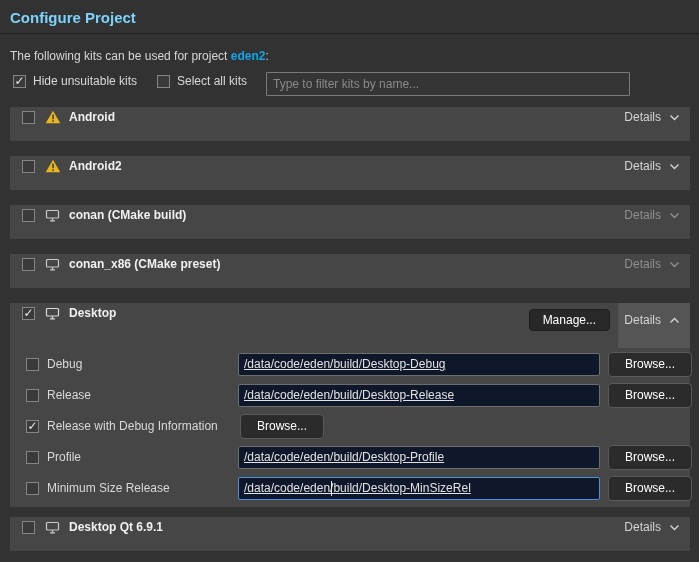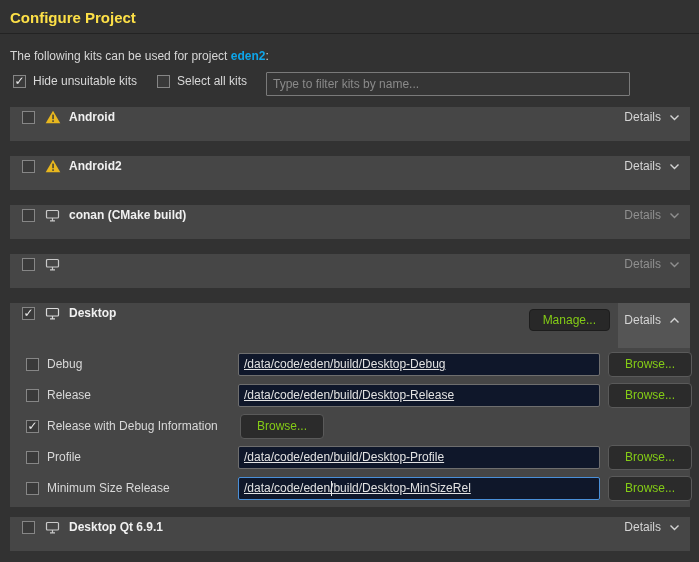--- a/index.html
+++ b/index.html
@@ -1,21 +1,21 @@
 <!DOCTYPE html>
 <html><head>
 <meta charset="utf-8">
 <style>
   html,body{margin:0;padding:0;}
   body{
     width:699px;height:562px;position:relative;overflow:hidden;
     background:#323232;color:#dcdcdc;
     font-family:"Liberation Sans","DejaVu Sans",sans-serif;font-size:12px;
   }
-  .page-title{position:absolute;left:10px;top:9px;font-size:15px;font-weight:bold;color:#fde047;}
+  .page-title{position:absolute;left:10px;top:9px;font-size:15px;font-weight:bold;color:#7dd3fc;}
   .title-sep{position:absolute;left:0;top:33px;width:699px;height:1px;background:#232323;}
   .intro{position:absolute;left:10px;top:49px;color:#d6d6d6;}
   .intro .proj{font-weight:bold;color:#0ea5e9;}
 
   
   .checkbox{
     width:13px;height:13px;box-sizing:border-box;background:#3a3a3a;
     border:1px solid #868686;display:inline-flex;align-items:center;justify-content:center;
     flex:0 0 13px;
   }
@@ -39,21 +39,21 @@
   .kit-icon{display:inline-flex;align-items:center;justify-content:center;width:17px;margin-left:9px;}
   .kit-name{font-weight:bold;color:#f0f0f0;margin-left:8px;white-space:nowrap;}
   .spacer{flex:1;}
   .details-toggle{display:flex;align-items:center;gap:8px;color:#d4d4d4;cursor:default;}
   .details-toggle.disabled{color:#8f8f8f;}
   .details-patch{position:absolute;right:0;top:0;width:72px;height:45px;background:#555555;}
   .details-abs{position:absolute;right:10px;top:0;height:34px;}
 
   .btn{
     box-sizing:border-box;background:#2b2b2b;border:1px solid #5a5a5a;border-radius:4px;
-    color:#84cc16;font-family:inherit;font-size:12px;display:inline-flex;
+    color:#ffffff;font-family:inherit;font-size:12px;display:inline-flex;
     align-items:center;justify-content:center;cursor:default;
   }
   .manage-btn{position:absolute;right:80px;top:6px;height:22px;padding:0 13px;border-color:#1d1d1d;background:#282828;}
 
   
   .build-rows{position:absolute;left:0;top:48px;width:680px;}
   .build-row{display:flex;align-items:center;height:26px;margin-bottom:5px;padding-left:16px;box-sizing:border-box;}
   .build-label{flex:0 0 185px;margin-left:8px;color:#d8d8d8;white-space:nowrap;overflow:hidden;}
   .path-wrap{position:relative;flex:0 0 362px;margin-left:6px;height:23px;}
   .path-input{
@@ -152,20 +152,21 @@
 
 <div class="kit-card collapsed" style="top:254px;">
   <div class="kit-header">
     <span class="checkbox"></span>
     <span class="kit-icon">
       <svg width="15" height="13" viewBox="0 0 15 13">
           <rect x="1.5" y="1.5" width="12" height="7.5" rx="1" fill="none" stroke="#c9c9c9" stroke-width="1.2"></rect>
           <path d="M5 11.8 h5 M7.5 9 v2.8" stroke="#c9c9c9" stroke-width="1.2" fill="none"></path>
         </svg>
     </span>
+    <span class="kit-name">conan_x86 (CMake preset)</span>
     <span class="spacer"></span>
     <span class="details-toggle disabled">
       <span>Details</span>
       <svg width="11" height="7" viewBox="0 0 11 7">
           <path d="M1.5 1.5 L5.5 5.5 L9.5 1.5" fill="none" stroke="currentColor" stroke-width="1.4"></path>
         </svg>
     </span>
   </div>
 </div>
 

